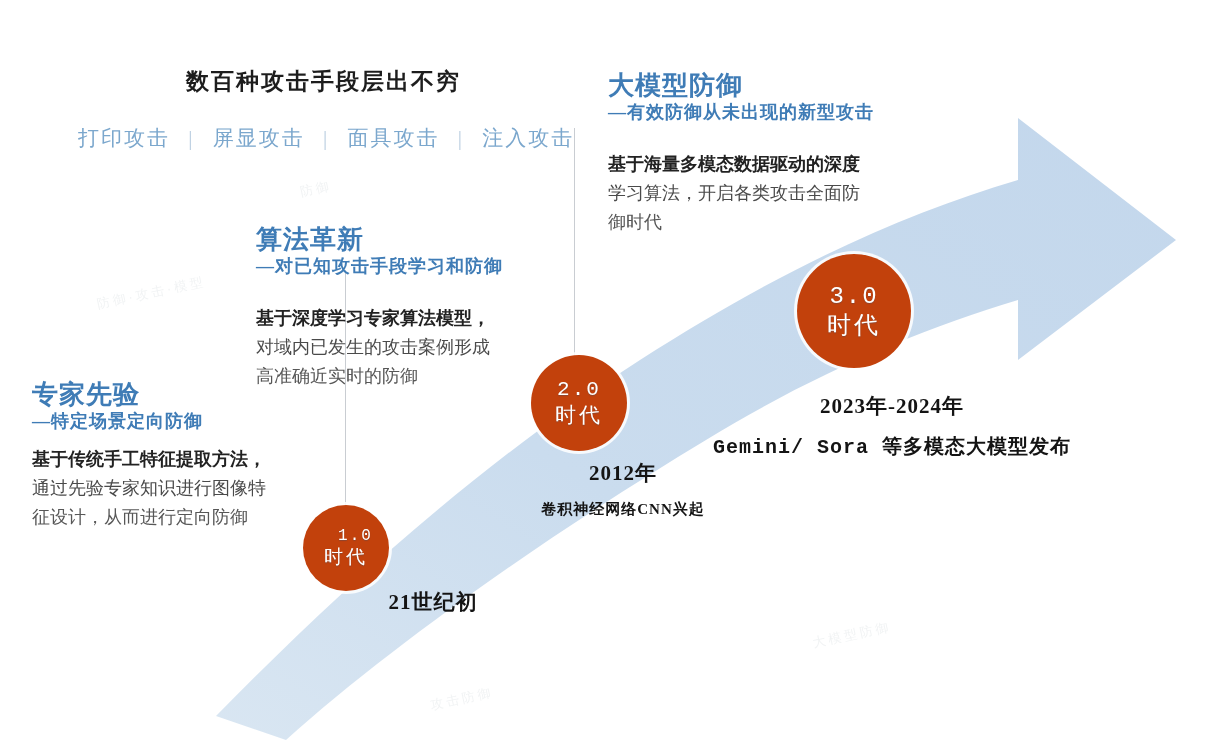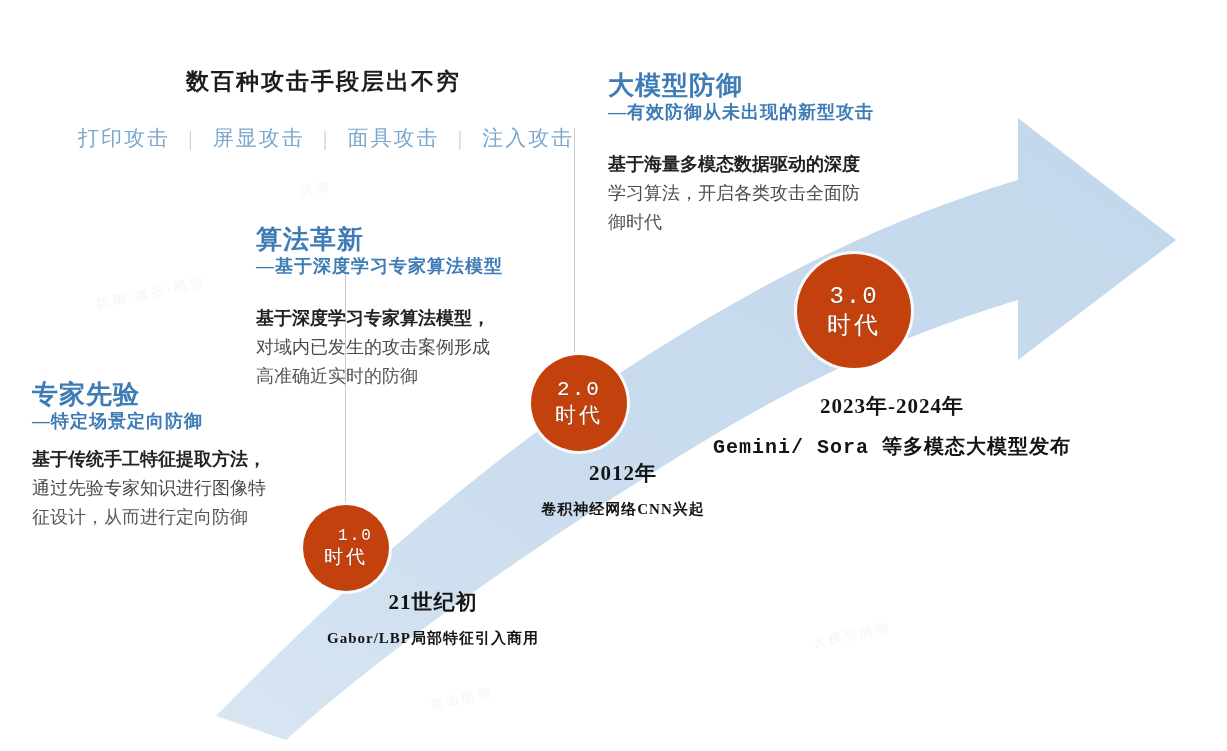--- a/index.html
+++ b/index.html
@@ -167,21 +167,21 @@
     <div class="hdr hdr-sub">—有效防御从未出现的新型攻击</div>
     <div class="body-txt" style="margin-top:26px;">
       <div class="l1">基于海量多模态数据驱动的深度</div>
       <div class="l2">学习算法，开启各类攻击全面防</div>
       <div class="l3">御时代</div>
     </div>
   </div>
 
   <div class="blk" style="left:256px; top:224px;">
     <div class="hdr hdr-main">算法革新</div>
-    <div class="hdr hdr-sub">—基于深度学习专家算法模型</div>
+    <div class="hdr hdr-sub">—对已知攻击手段学习和防御</div>
     <div class="body-txt" style="margin-top:26px;">
       <div class="l1">基于深度学习专家算法模型，</div>
       <div class="l2">对域内已发生的攻击案例形成</div>
       <div class="l3">高准确近实时的防御</div>
     </div>
   </div>
 
   <div class="blk" style="left:32px; top:379px;">
     <div class="hdr hdr-main">专家先验</div>
     <div class="hdr hdr-sub">—特定场景定向防御</div>
@@ -200,21 +200,20 @@
     <span class="num">2.0</span>
     <span class="lbl">时代</span>
   </div>
   <div class="era" id="era-3">
     <span class="num">3.0</span>
     <span class="lbl">时代</span>
   </div>
 
   <div class="ms" style="left:253px; top:588px; width:360px;">
     <span class="yr">21世纪初</span>
-    <span class="ev">Gabor/LBP局部特征引入商用</span>
   </div>
 
   <div class="ms" style="left:443px; top:459px; width:360px;">
     <span class="yr">2012年</span>
     <span class="ev">卷积神经网络CNN兴起</span>
   </div>
 
   <div class="ms" style="left:708px; top:392px; width:368px;">
     <span class="yr">2023年-2024年</span>
     <span class="ev mono">Gemini/ Sora 等多模态大模型发布</span>

